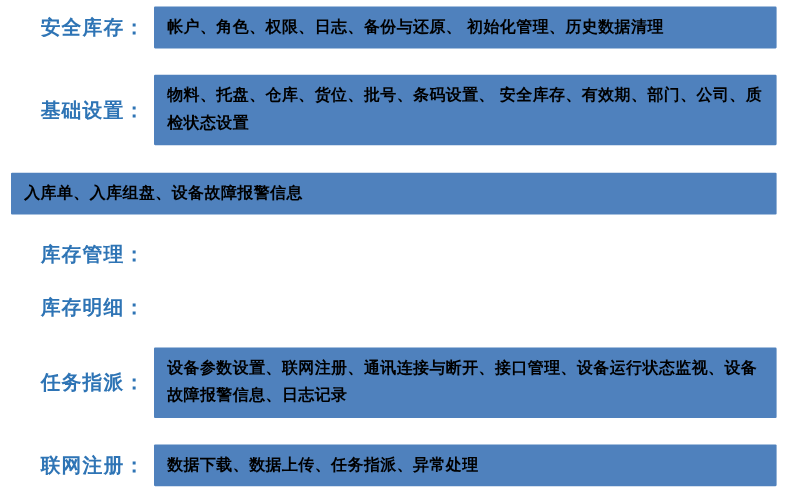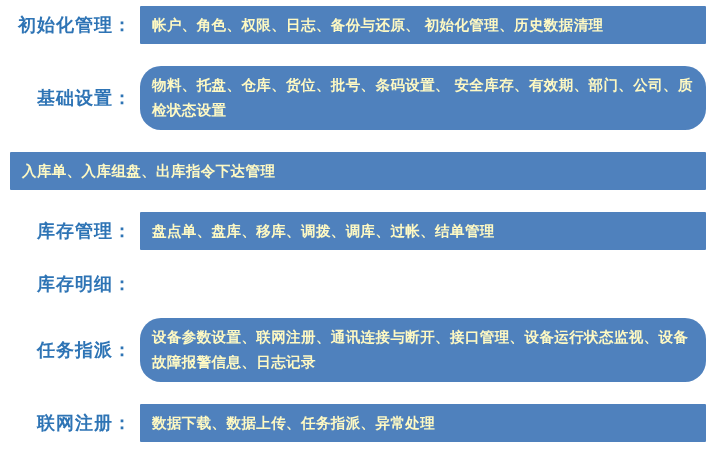--- a/index.html
+++ b/index.html
@@ -36,57 +36,55 @@
     box-sizing: border-box;
     color: #2e74b5;
     font-weight: bold;
     font-size: 18px;
     letter-spacing: 1px;
     white-space: nowrap;
   }
   .row-box {
     flex: 1 1 auto;
     background: #4f81bd;
-    color: #fef9c3;
+    color: #000000;
     font-size: 14.5px;
     font-weight: bold;
     line-height: 24px;
     padding: 7px 12px;
     box-sizing: border-box;
     border-radius: 1px;
     letter-spacing: 0.4px;
   }
   .row-box.two-line {
     line-height: 25px;
-    border-radius: 21px;
   }
 </style>
 </head>
 <body>
 
 <div id="diagram">
 
   <div class="row">
-    <div class="row-label">初始化管理：</div>
+    <div class="row-label">安全库存：</div>
     <div class="row-box">帐户、角色、权限、日志、备份与还原、 初始化管理、历史数据清理</div>
   </div>
 
   <div class="row">
     <div class="row-label">基础设置：</div>
     <div class="row-box two-line">物料、托盘、仓库、货位、批号、条码设置、 安全库存、有效期、部门、公司、质检状态设置</div>
   </div>
 
   <div class="row">
-    <div class="row-box">入库单、入库组盘、出库指令下达管理</div>
+    <div class="row-box">入库单、入库组盘、设备故障报警信息</div>
   </div>
 
 
   <div class="row">
     <div class="row-label">库存管理：</div>
-    <div class="row-box">盘点单、盘库、移库、调拨、调库、过帐、结单管理</div>
   </div>
 
   <div class="row">
     <div class="row-label">库存明细：</div>
   </div>
 
   <div class="row">
     <div class="row-label">任务指派：</div>
     <div class="row-box two-line">设备参数设置、联网注册、通讯连接与断开、接口管理、设备运行状态监视、设备故障报警信息、日志记录</div>
   </div>

